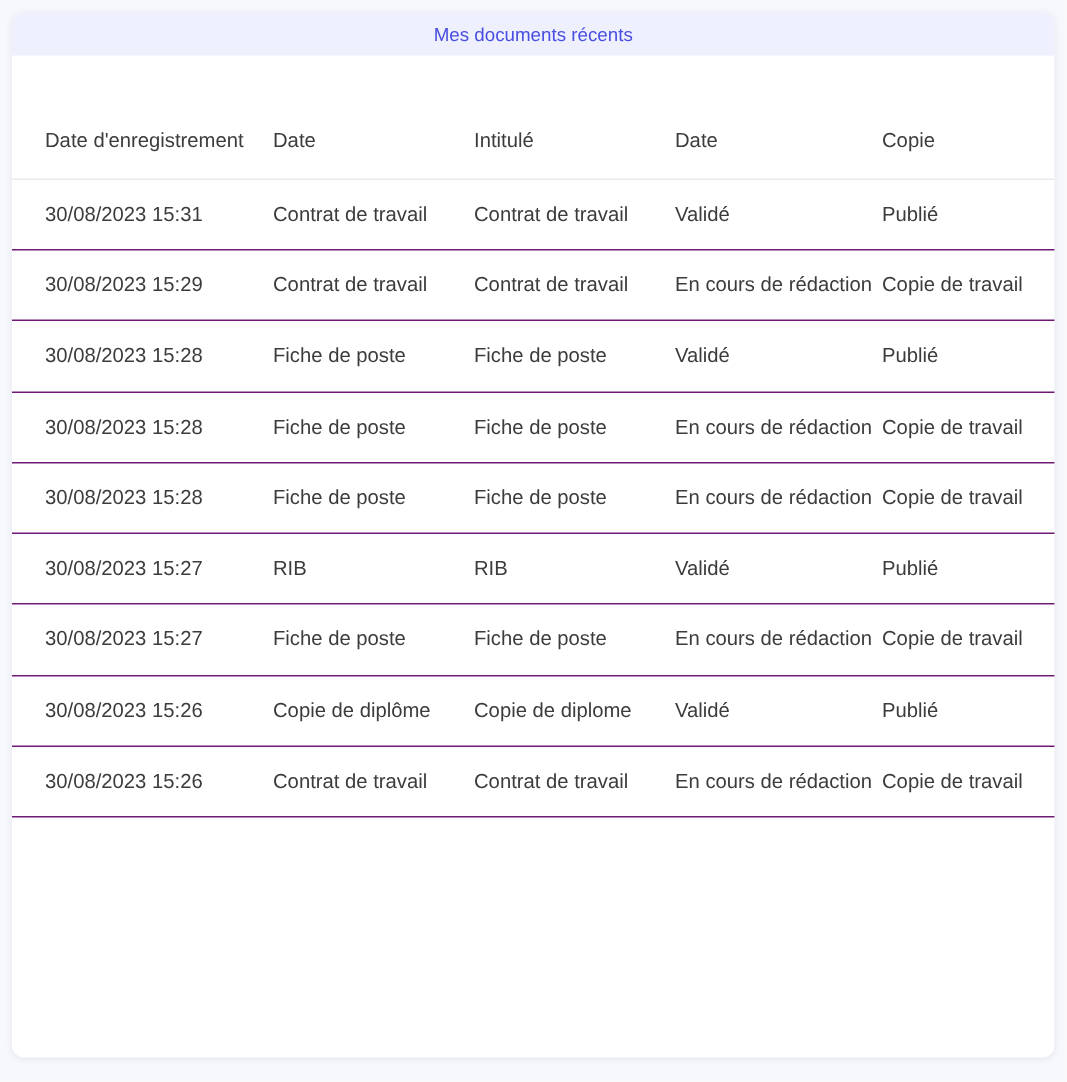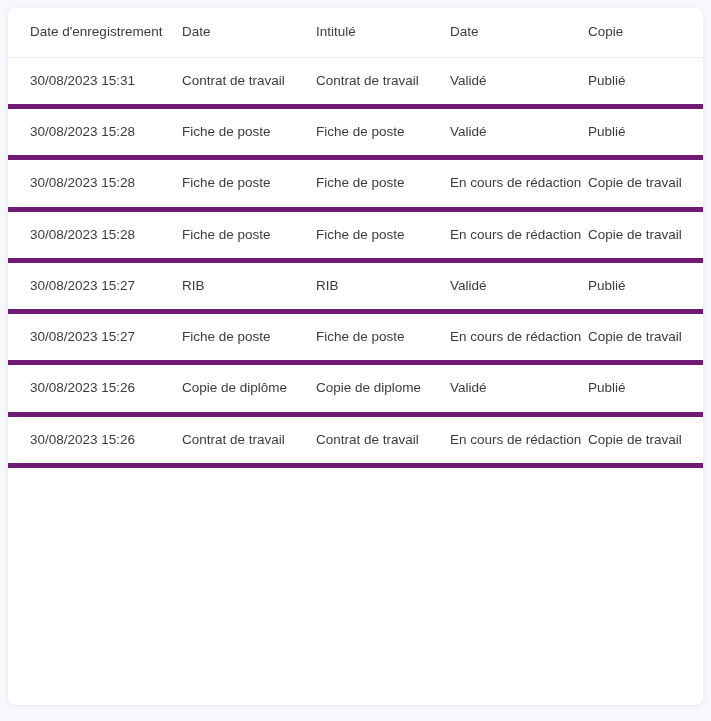--- a/index.html
+++ b/index.html
@@ -28,68 +28,79 @@
     display: flex;
     align-items: center;
     justify-content: center;
     color: #4a4ee0;
     font-size: 12.5px;
   }
   table.doc-table {
     width: 100%;
     border-collapse: collapse;
     table-layout: fixed;
+    margin-top: 33px;
   }
   table.doc-table th {
     text-align: left;
     font-weight: normal;
     color: #3c3c3c;
     font-size: 13.5px;
     padding: 14px 0 14px 0;
     vertical-align: top;
     line-height: 1.55;
     border-bottom: 1px solid #e9e9ef;
   }
   table.doc-table td {
     text-align: left;
     color: #3c3c3c;
     font-size: 13.5px;
     padding: 13px 0 13px 0;
     vertical-align: middle;
     line-height: 1.5;
-    border-bottom: 5px solid #701a75;
+    border-bottom: 1px solid #701a75;
   }
   .col-date   { width: 138px; padding-left: 22px !important; }
   .col-type   { width: 134px; padding-left: 14px !important; }
   .col-titre  { width: 134px; }
   .col-etat   { width: 138px; }
   .col-statut { width: 120px; }
   th.col-date { padding-left: 22px !important; }
 </style>
 </head>
 <body>
 
 <div class="card">
+  <div class="card-header">
+    <span>Mes documents récents</span>
+  </div>
   <table class="doc-table">
     <thead>
       <tr>
         <th class="col-date">Date d'enregistrement</th>
         <th class="col-type">Date</th>
         <th class="col-titre">Intitulé</th>
         <th class="col-etat">Date</th>
         <th class="col-statut">Copie</th>
       </tr>
     </thead>
     <tbody>
       <tr>
         <td class="col-date">30/08/2023 15:31</td>
         <td class="col-type">Contrat de travail</td>
         <td class="col-titre">Contrat de travail</td>
         <td class="col-etat">Validé</td>
         <td class="col-statut">Publié</td>
+      </tr>
+      <tr>
+        <td class="col-date">30/08/2023 15:29</td>
+        <td class="col-type">Contrat de travail</td>
+        <td class="col-titre">Contrat de travail</td>
+        <td class="col-etat">En cours de rédaction</td>
+        <td class="col-statut">Copie de travail</td>
       </tr>
       <tr>
         <td class="col-date">30/08/2023 15:28</td>
         <td class="col-type">Fiche de poste</td>
         <td class="col-titre">Fiche de poste</td>
         <td class="col-etat">Validé</td>
         <td class="col-statut">Publié</td>
       </tr>
       <tr>
         <td class="col-date">30/08/2023 15:28</td>

